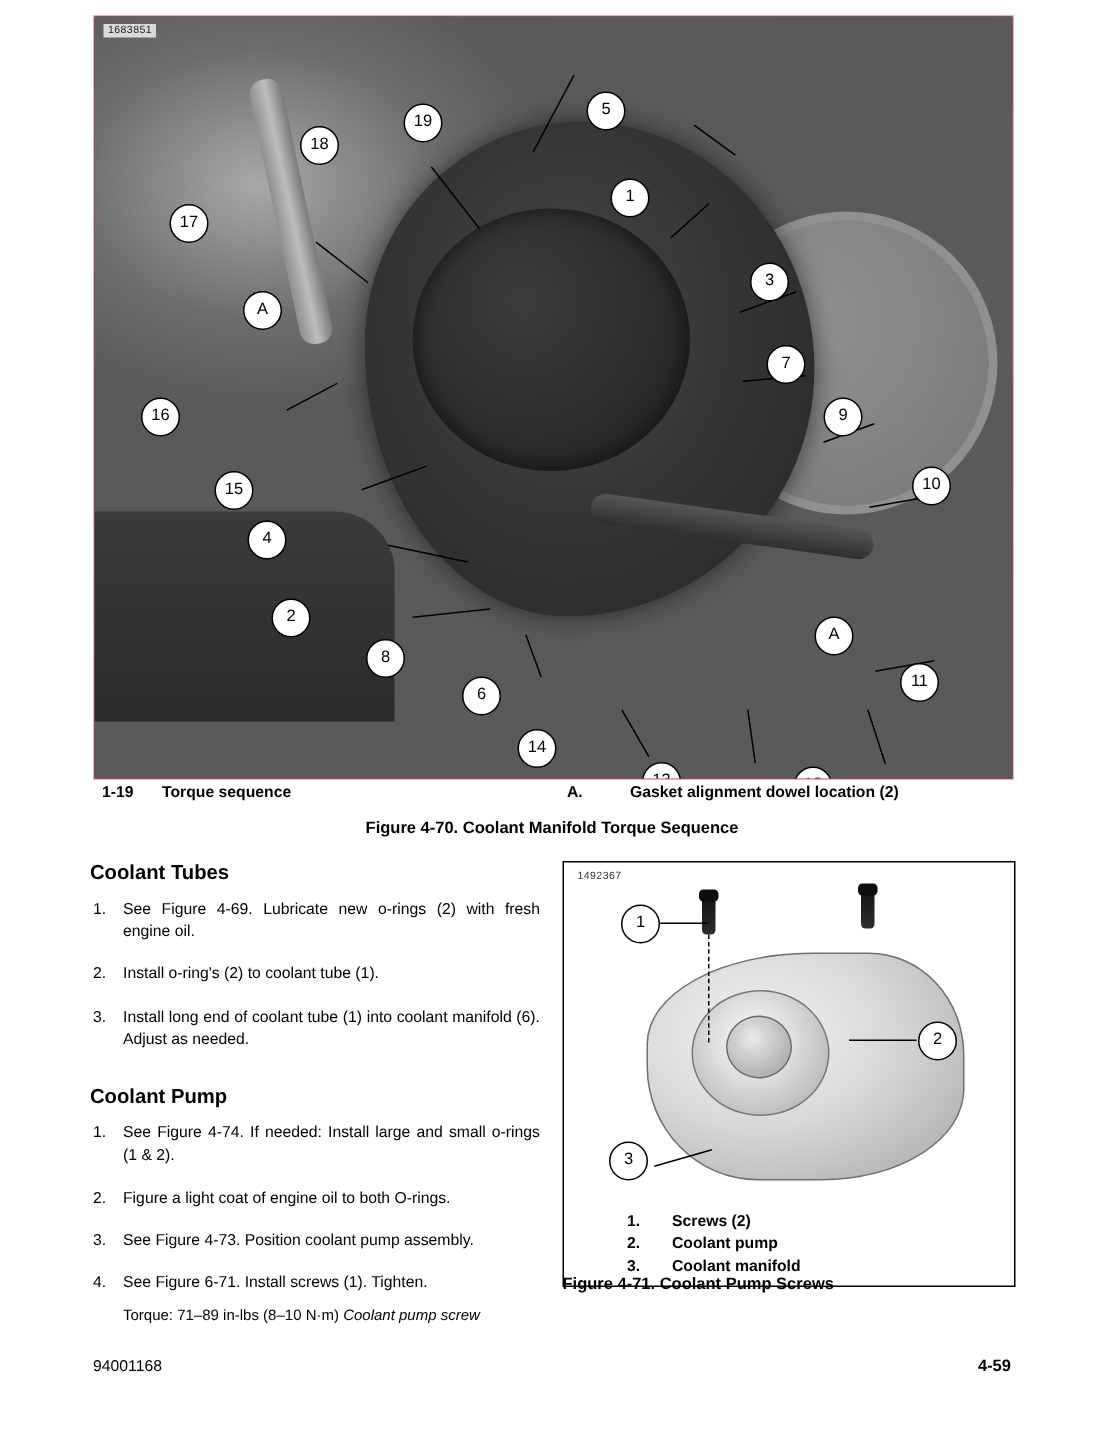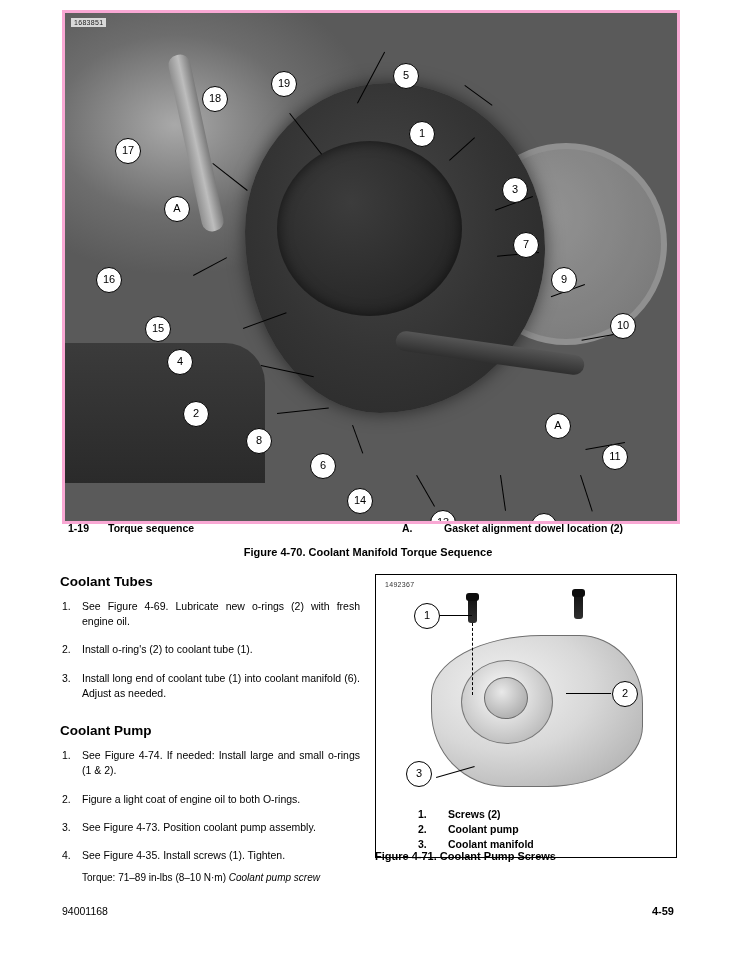--- a/index.html
+++ b/index.html
@@ -22,21 +22,21 @@
     box-sizing: border-box;
   }
 
   
   .fig-top {
     position: absolute;
     left: 62px;
     top: 10px;
     width: 612px;
     height: 508px;
-    border: 3px solid #f9a8d4;
+    border: 1px solid #f9a8d4;
     background: #b91c1c;
     overflow: hidden;
   }
   .fig-top .photo {
     position: absolute;
     inset: 0;
     background:
       radial-gradient(ellipse 200px 150px at 18% 22%, #a9a9a9 0%, #6d6d6d 60%, #5a5a5a 100%),
       radial-gradient(ellipse 260px 200px at 62% 42%, #4a4a4a 0%, #3a3a3a 55%, #2e2e2e 100%),
       radial-gradient(ellipse 220px 180px at 88% 30%, #b5b5b5 0%, #8c8c8c 65%, #6f6f6f 100%),
@@ -126,21 +126,21 @@
     top: 522px;
     width: 612px;
     font-size: 10.5px;
     font-weight: bold;
   }
   .fig-top-legend .l {
     position: absolute; left: 6px; top: 0;
   }
   .fig-top-legend .l .num { display:inline-block; width: 40px; }
   .fig-top-legend .r {
-    position: absolute; left: 340px; top: 0;
+    position: absolute; left: 316px; top: 0;
   }
   .fig-top-legend .r .num { display:inline-block; width: 42px; }
 
   .fig-top-caption {
     position: absolute;
     left: 62px;
     top: 546px;
     width: 612px;
     text-align: center;
     font-size: 11px;
@@ -354,21 +354,21 @@
       <li><span class="n">3.</span><span>Install long end of coolant tube (1) into coolant manifold (6). Adjust as needed.</span></li>
     </ol>
 
     <h2 class="h-sec second">Coolant Pump</h2>
     <ol class="steps">
       <li><span class="n">1.</span><span>See Figure 4-74. If needed:  Install large and small o-rings (1 &amp; 2).</span></li>
       <li><span class="n">2.</span><span>Figure a light coat of engine oil to both O-rings.</span></li>
       <li><span class="n">3.</span><span>See Figure 4-73. Position coolant pump assembly.</span></li>
       <li>
         <span class="n">4.</span>
-        <span>See Figure 4-35. Install screws (1). Tighten.</span>
+        <span>See Figure 6-71. Install screws (1). Tighten.</span>
         <div class="torque-line">
           <span>Torque:</span>
           <span>71–89 in-lbs</span>
           <span>(8–10 N·m)</span>
           <span class="ital">Coolant pump screw</span>
         </div>
       </li>
     </ol>
   </div>
 

